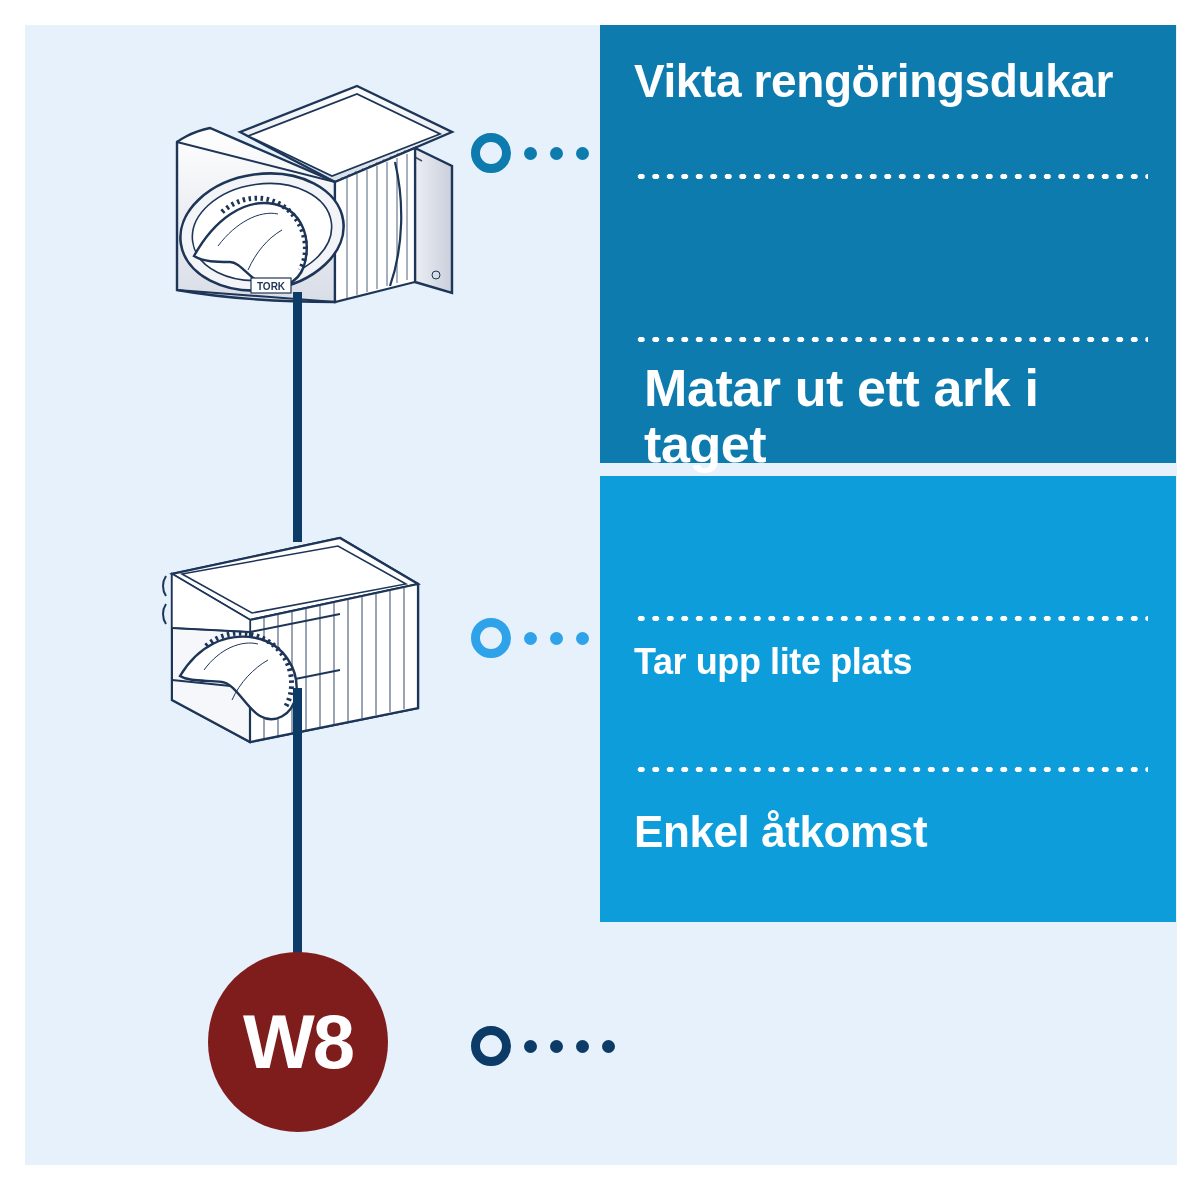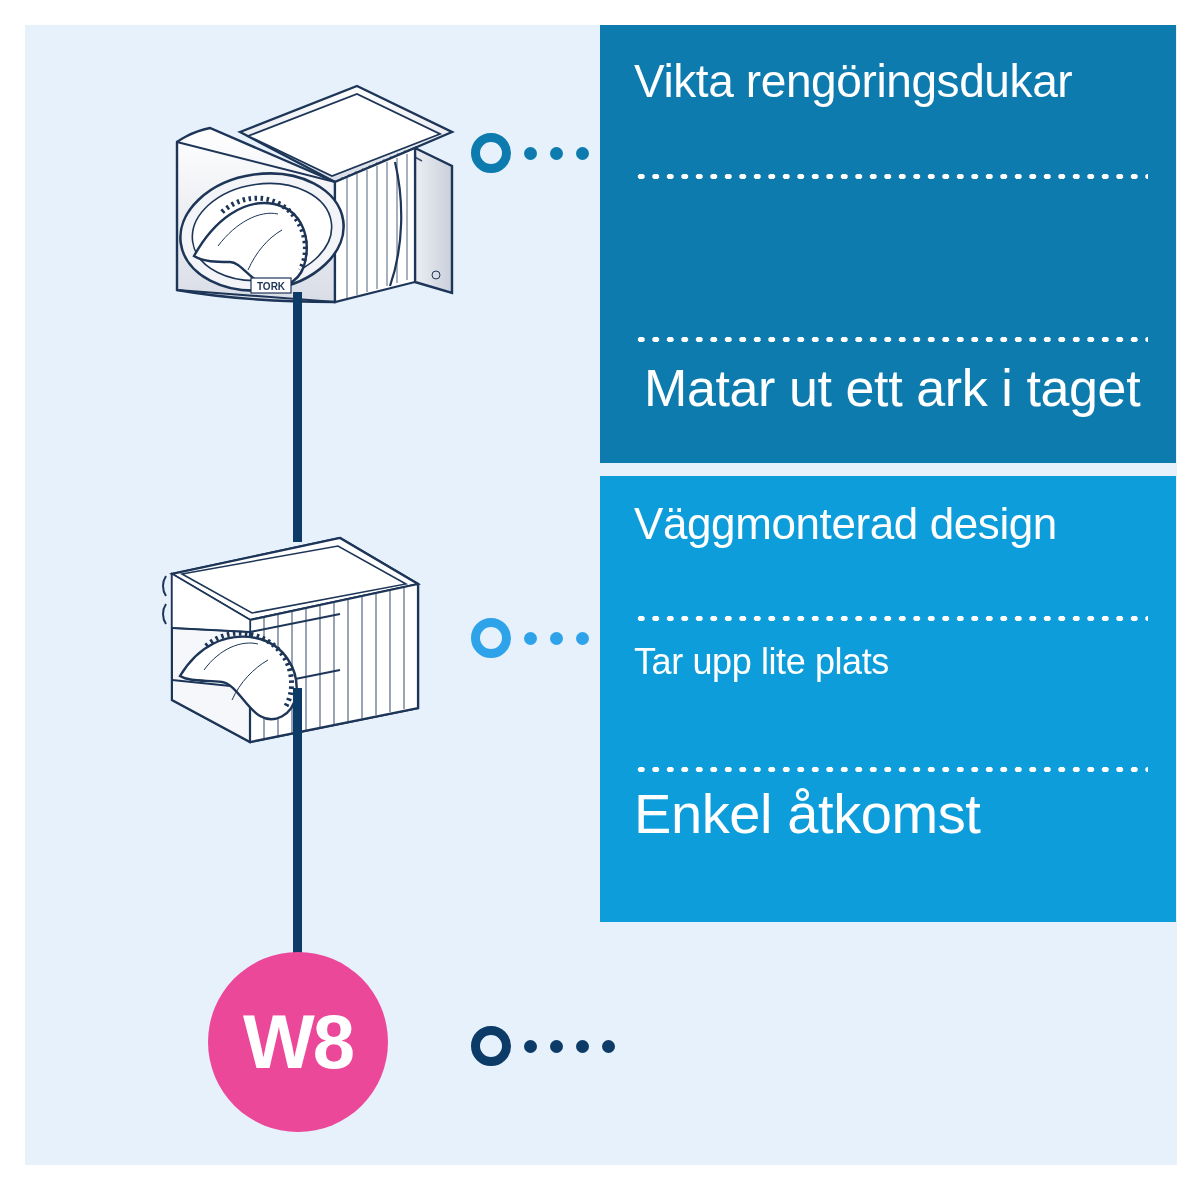--- a/index.html
+++ b/index.html
@@ -8,21 +8,21 @@
 
   
   .canvas-bg{position:absolute;left:25px;top:25px;width:1152px;height:1140px;background:#e6f1fc;}
 
   
   .panel{position:absolute;left:600px;box-sizing:border-box;padding:0 34px;}
   .panel-1{top:25px;width:576px;height:438px;background:#0e7bae;}
   .panel-2{top:476px;width:576px;height:446px;background:#0d9ddb;}
   .panel-3{top:937px;width:576px;height:233px;background:#0c3b68;border-bottom-right-radius:118px;}
 
-  .feat{position:absolute;left:34px;right:24px;color:#ffffff;font-weight:400;line-height:1.07;
+  .feat{position:absolute;left:34px;right:24px;color:#ffffff;font-weight:700;line-height:1.07;
         letter-spacing:-0.4px;}
 
   
   .sep{position:absolute;left:34px;right:28px;height:5px;
        background-image:radial-gradient(circle, #ffffff 42%, rgba(255,255,255,0) 46%);
        background-size:14.5px 5px;background-repeat:repeat-x;background-position:left center;}
 
   
   .connector{position:absolute;display:flex;align-items:center;gap:13px;}
   .ring{width:40px;height:40px;border-radius:50%;box-sizing:border-box;}
@@ -34,21 +34,21 @@
   .dot.w2{background:#2ea3ea;}
   .dot.w3{background:#0c3b68;}
 
   
   .spine{position:absolute;left:293px;width:9px;background:#0c3b68;}
   .spine-a{top:292px;height:250px;}
   .spine-b{top:688px;height:300px;}
 
   
   .badge{position:absolute;left:208px;top:952px;width:180px;height:180px;border-radius:50%;
-         background:#ec4899;display:flex;align-items:center;justify-content:center;}
+         background:#7f1d1d;display:flex;align-items:center;justify-content:center;}
   .badge span{color:#fff;font-weight:700;font-size:76px;letter-spacing:-2px;line-height:1;}
 
   
   .illus{position:absolute;}
   .illus svg{display:block;}
 </style>
 </head>
 <body>
 
 <div id="stage">
@@ -202,21 +202,20 @@
   </div>
 
   <div class="panel panel-1">
     <div class="feat" style="top:32px;font-size:46px;">Vikta rengöringsdukar</div>
     <div class="sep" style="top:149px;"></div>
     <div class="sep" style="top:312px;"></div>
     <div class="feat" style="top:336px;left:44px;font-size:52px;">Matar ut ett ark i taget</div>
   </div>
 
   <div class="panel panel-2">
-    <div class="feat" style="top:24px;font-size:44px;">Väggmonterad design</div>
     <div class="sep" style="top:140px;"></div>
     <div class="feat" style="top:167px;font-size:36px;">Tar upp lite plats</div>
     <div class="sep" style="top:291px;"></div>
-    <div class="feat" style="top:308px;font-size:56px;">Enkel åtkomst</div>
+    <div class="feat" style="top:332px;font-size:44px;">Enkel åtkomst</div>
   </div>
 
 
 </div>
 
 </body></html>

